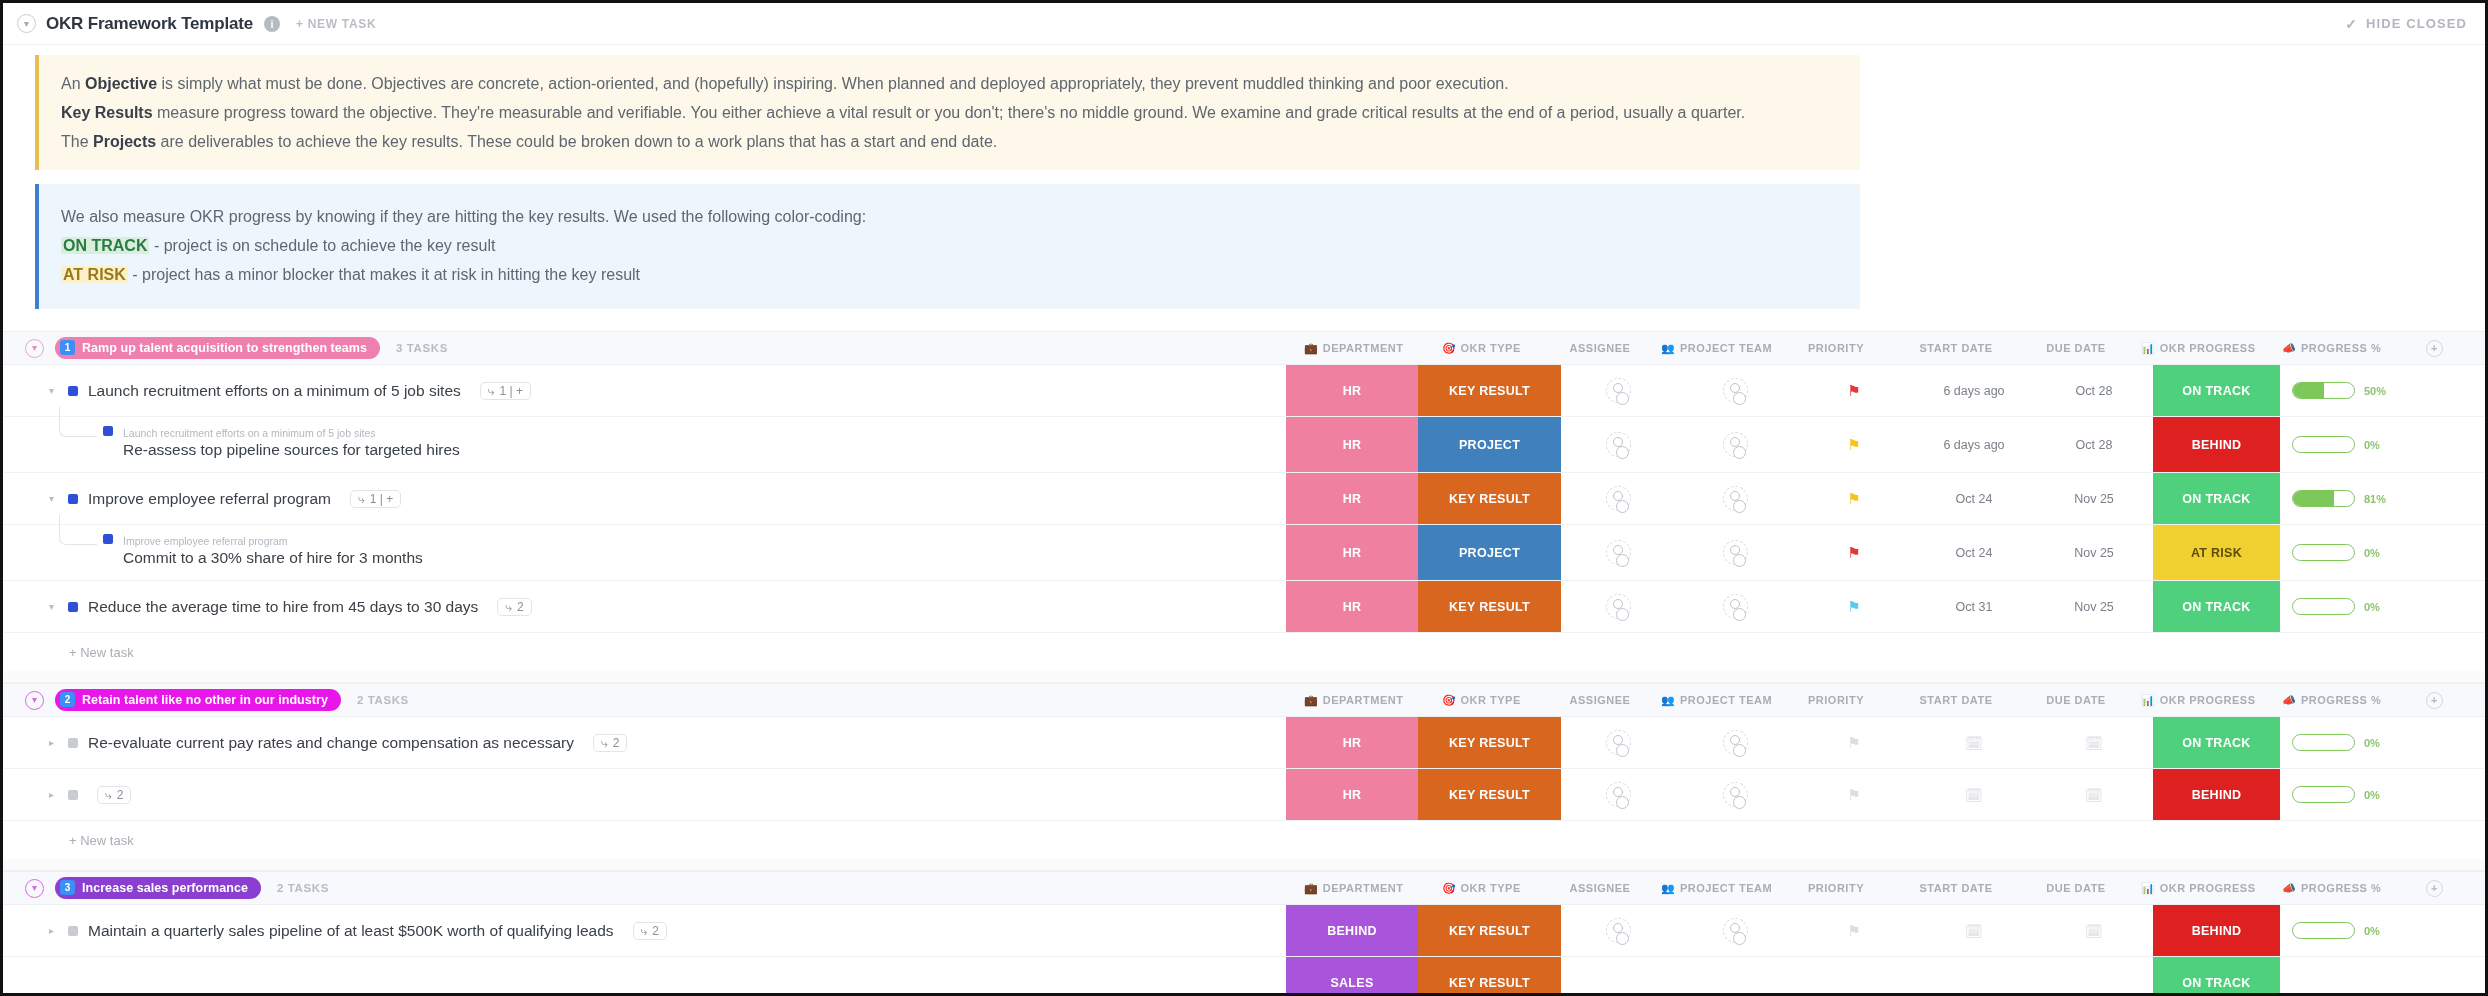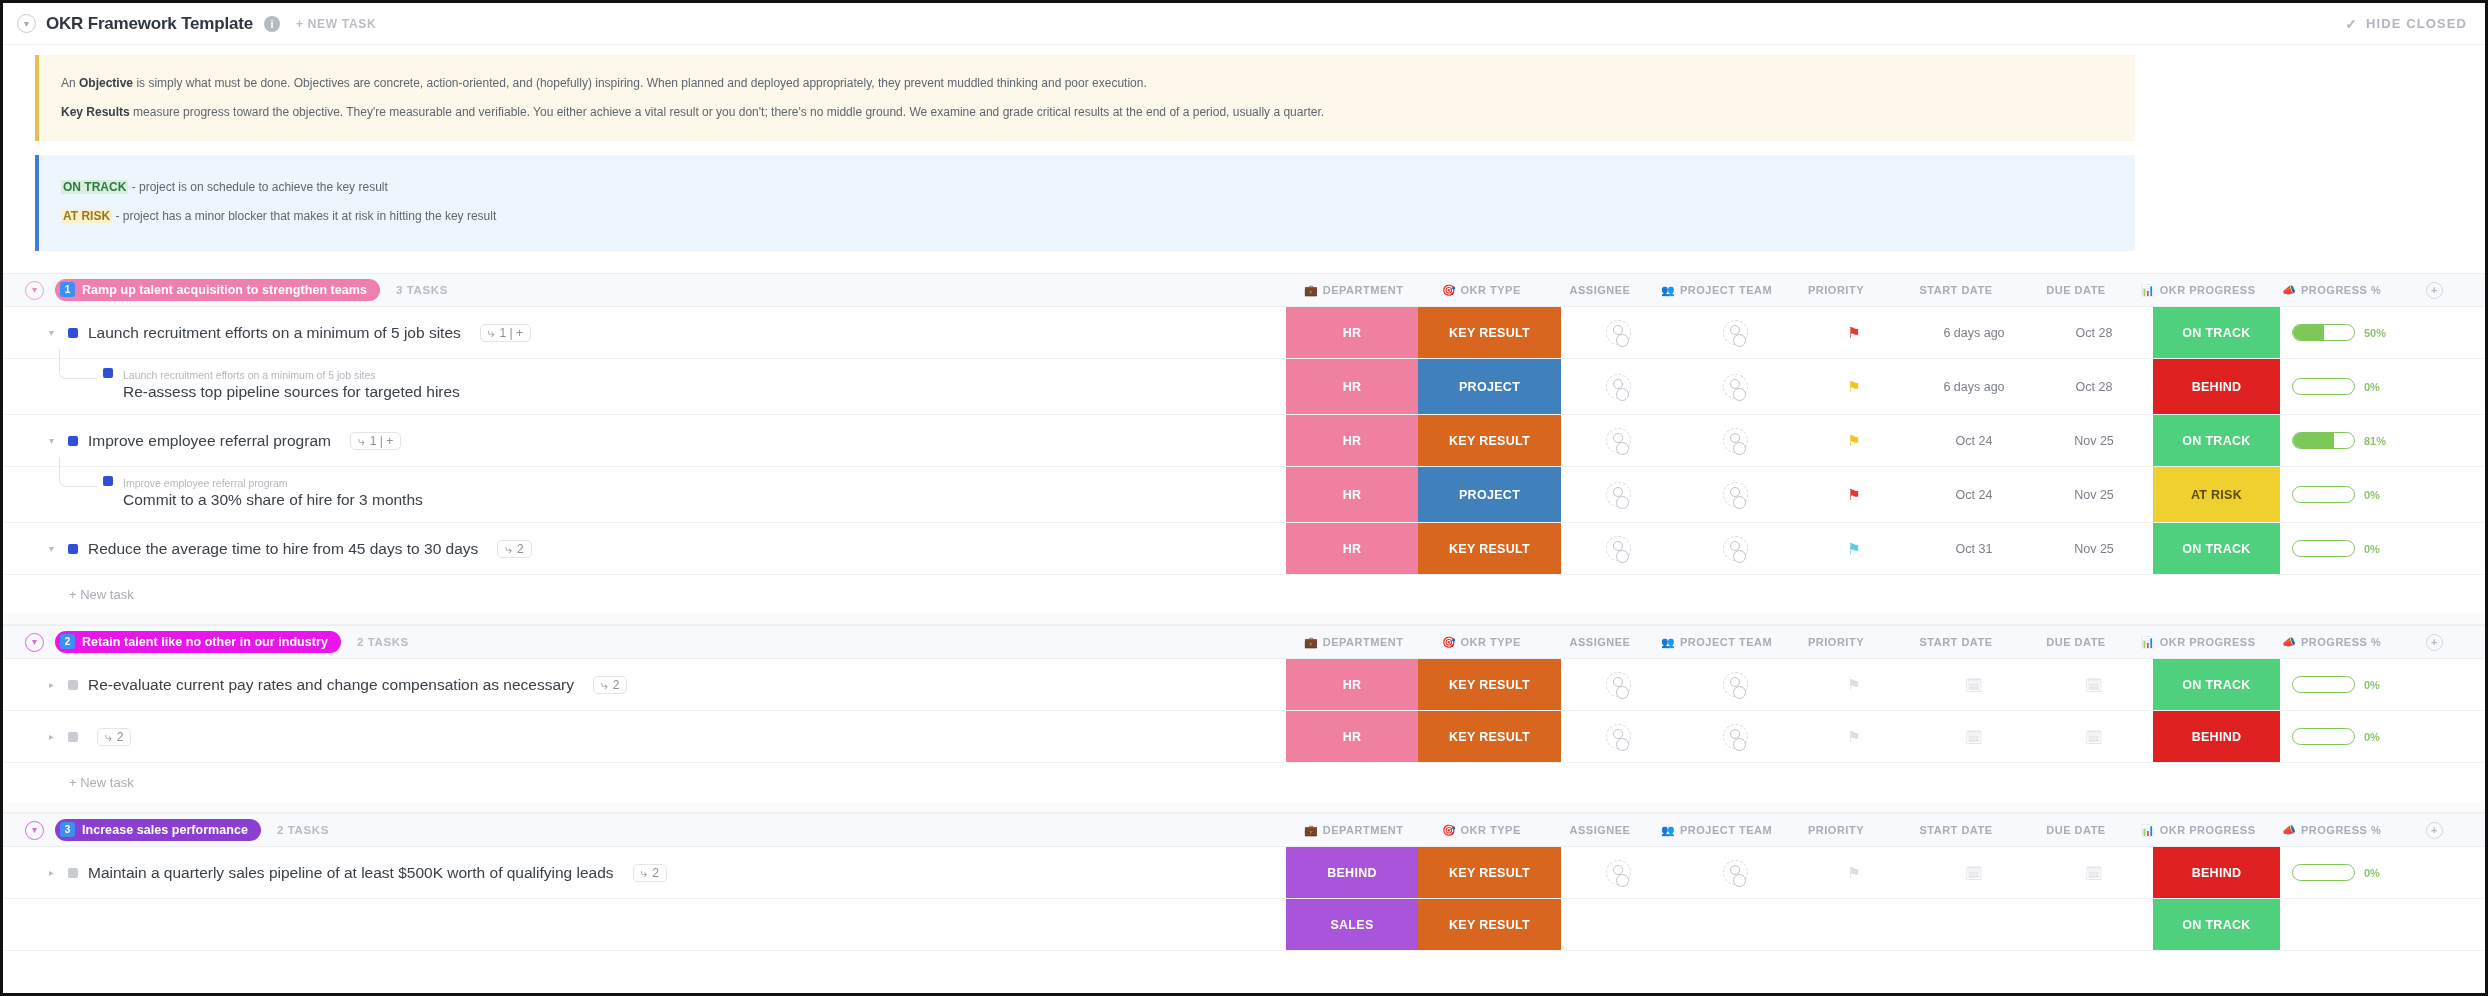--- a/index.html
+++ b/index.html
@@ -49,23 +49,23 @@
   .hide-closed {
     margin-left:auto; font-size:13px; font-weight:600; letter-spacing:1.1px;
     color:#b2b6be; display:flex; align-items:center; gap:8px;
   }
   .hide-closed .tick { font-size:14px; color:#b2b6be; }
 
   
   .callouts { padding:10px 0 0 0; }
   .callout {
     margin:0 0 0 32px;
-    width:2100px;
+    width:1825px;
     padding:14px 0 14px 22px;
-    font-size:12px;
+    font-size:16px;
     line-height:29px;
     color:#5f6670;
   }
   .callout.yellow { background:#fdf8e9; border-left:4px solid #e8bf52; }
   .callout.blue   { background:#eef6fd; border-left:4px solid #3e7fd4; margin-top:14px; padding:18px 0 20px 22px;}
   .callout b { color:#39404a; font-weight:700; }
   .hl-green  { background:#d7efdc; color:#2c7a45; font-weight:700; padding:0 2px;}
   .hl-yellow { background:#fbf0cc; color:#9a7a15; font-weight:700; padding:0 2px;}
   .hl-red    { color:#9a2a2a; font-weight:700; padding:0 2px;}
 
@@ -201,23 +201,27 @@
   </div>
 
   <div class="callouts">
     <div class="callout yellow">
       <div>
         <span>An </span><b>Objective</b><span> is simply what must be done. Objectives are concrete, action-oriented, and (hopefully) inspiring. When planned and deployed appropriately, they prevent muddled thinking and poor execution.</span>
       </div>
       <div>
         <b>Key Results</b><span> measure progress toward the objective. They're measurable and verifiable. You either achieve a vital result or you don't; there's no middle ground. We examine and grade critical results at the end of a period, usually a quarter.</span>
       </div>
+      <div>
+        <span>The </span><b>Projects</b><span> are deliverables to achieve the key results. These could be broken down to a work plans that has a start and end date.</span>
+      </div>
     </div>
 
     <div class="callout blue">
+      <div>We also measure OKR progress by knowing if they are hitting the key results. We used the following color-coding:</div>
       <div>
         <span class="hl-green">ON TRACK</span><span> - project is on schedule to achieve the key result</span>
       </div>
       <div>
         <span class="hl-yellow">AT RISK</span><span> - project has a minor blocker that makes it at risk in hitting the key result</span>
       </div>
     </div>
   </div>
 
   <div class="groups" id="groups">

